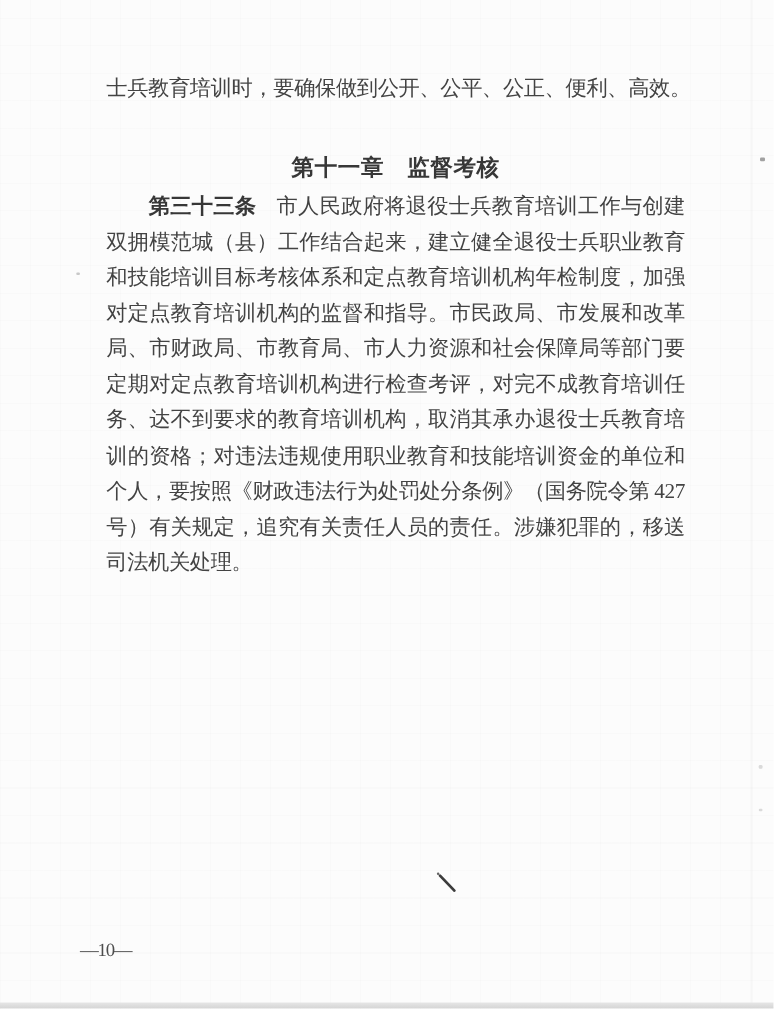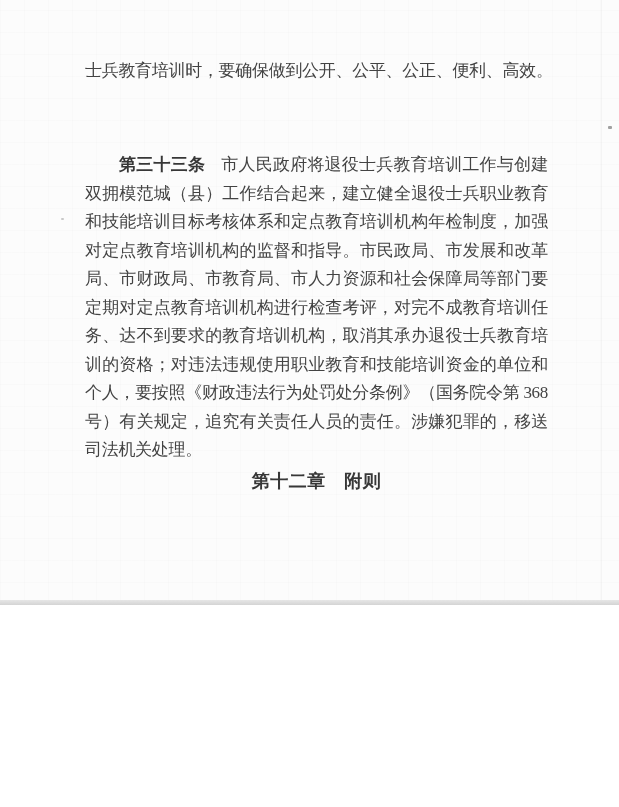--- a/index.html
+++ b/index.html
@@ -3,21 +3,21 @@
 <meta charset="utf-8">
 <style>
   html, body {
     margin: 0;
     padding: 0;
     background: #ffffff;
   }
   .page {
     position: relative;
     width: 619px;
-    height: 605px;
+    height: 807px;
     background:
       repeating-linear-gradient(90deg, rgba(0,0,0,0.012) 0 1px, transparent 1px 24px),
       repeating-linear-gradient(0deg, rgba(0,0,0,0.010) 0 1px, transparent 1px 22px),
       #fcfcfc;
     overflow: hidden;
     font-family: "Liberation Serif", "DejaVu Serif", serif;
     color: #434343;
   }
   .content-block {
     position: absolute;
@@ -99,28 +99,28 @@
     background: linear-gradient(0deg, #d4d4d4, #e6e6e6);
   }
 </style>
 </head>
 <body>
 
 <div class="page">
 
   <div class="content-block body-line" style="top: 57px;">士兵教育培训时，要确保做到公开、公平、公正、便利、高效。</div>
 
+  <h2 class="chapter-heading" style="top: 123px;">第十一章　监督考核</h2>
 
   <div class="content-block" style="top: 151px;">
     <p class="article">
-      <span class="article-number">第三十三条</span><span>市人民政府将退役士兵教育培训工作与创建双拥模范城（县）工作结合起来，建立健全退役士兵职业教育和技能培训目标考核体系和定点教育培训机构年检制度，加强对定点教育培训机构的监督和指导。市民政局、市发展和改革局、市财政局、市教育局、市人力资源和社会保障局等部门要定期对定点教育培训机构进行检查考评，对完不成教育培训任务、达不到要求的教育培训机构，取消其承办退役士兵教育培训的资格；对违法违规使用职业教育和技能培训资金的单位和个人，要按照《财政违法行为处罚处分条例》（国务院令第 368 号）有关规定，追究有关责任人员的责任。涉嫌犯罪的，移送司法机关处理。</span>
+      <span class="article-number">第三十三条</span><span>市人民政府将退役士兵教育培训工作与创建双拥模范城（县）工作结合起来，建立健全退役士兵职业教育和技能培训目标考核体系和定点教育培训机构年检制度，加强对定点教育培训机构的监督和指导。市民政局、市发展和改革局、市财政局、市教育局、市人力资源和社会保障局等部门要定期对定点教育培训机构进行检查考评，对完不成教育培训任务、达不到要求的教育培训机构，取消其承办退役士兵教育培训的资格；对违法违规使用职业教育和技能培训资金的单位和个人，要按照《财政违法行为处罚处分条例》（国务院令第 427 号）有关规定，追究有关责任人员的责任。涉嫌犯罪的，移送司法机关处理。</span>
     </p>
   </div>
 
-  <h2 class="chapter-heading" style="top: 470px;">第十二章　附则</h2>
 
 
 
   <div class="page-number">—10—</div>
 
   <svg class="pen-mark" viewBox="0 0 24 24">
     <circle cx="4.5" cy="5" r="1" fill="#3c3c3c" opacity="0.8"></circle>
     <line x1="6" y1="6.5" x2="17.5" y2="18.5" stroke="#3c3c3c" stroke-width="2.2" stroke-linecap="round"></line>
   </svg>
 

